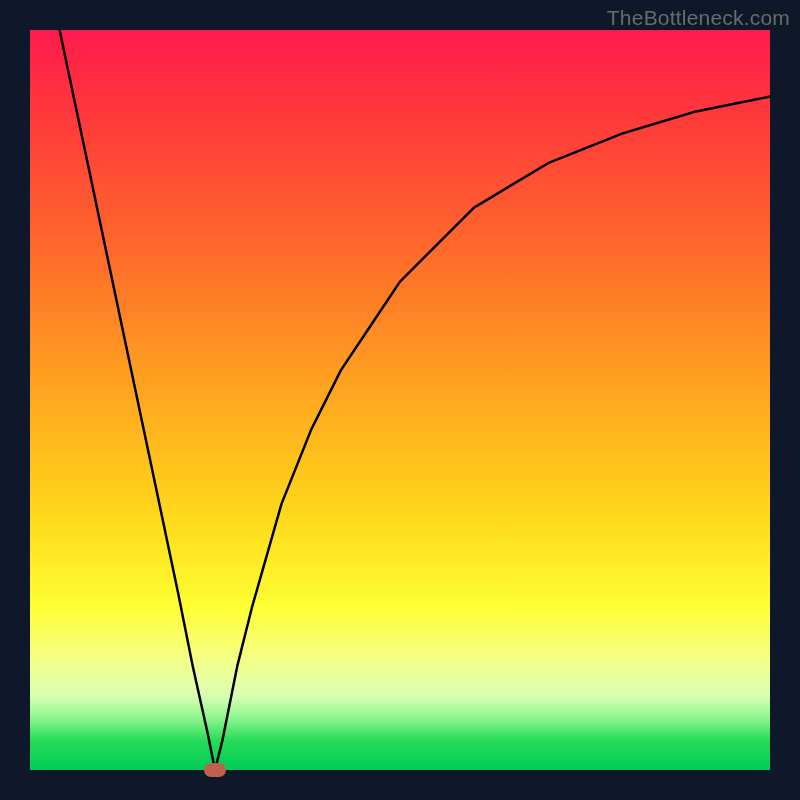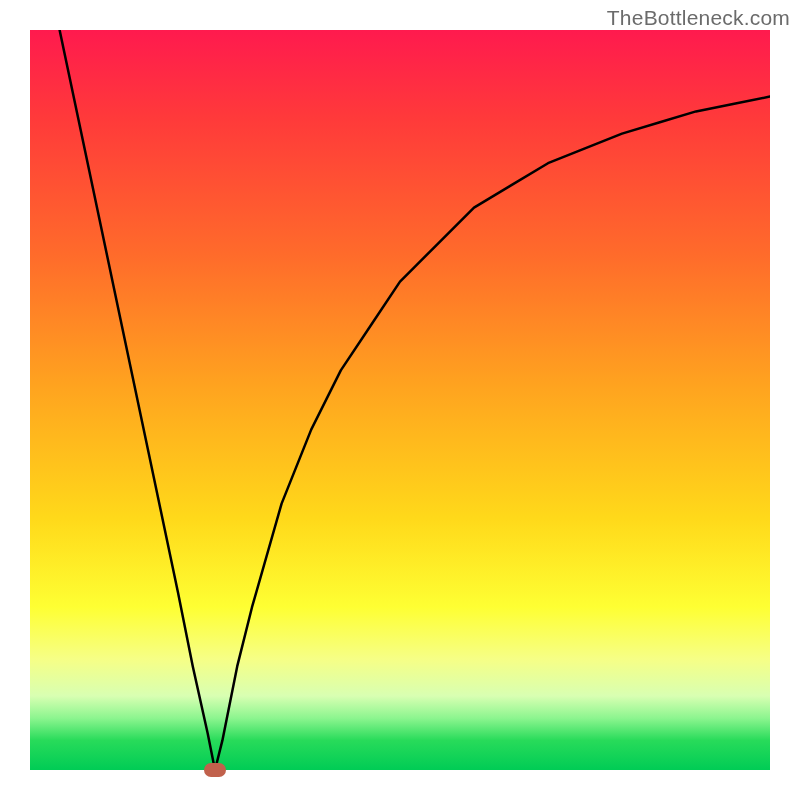--- a/index.html
+++ b/index.html
@@ -7,21 +7,21 @@
     padding: 0;
     width: 800px;
     height: 800px;
     background: #000;
     overflow: hidden;
     font-family: Arial, Helvetica, sans-serif;
   }
   .frame {
     position: absolute;
     inset: 0;
-    background: #ffffff;
+    background: #0f172a;
   }
   .plot {
     position: absolute;
     left: 30px;
     top: 30px;
     width: 740px;
     height: 740px;
     background: linear-gradient(to bottom,
       #ff1a4e 0%,
       #ff3a3a 12%,

